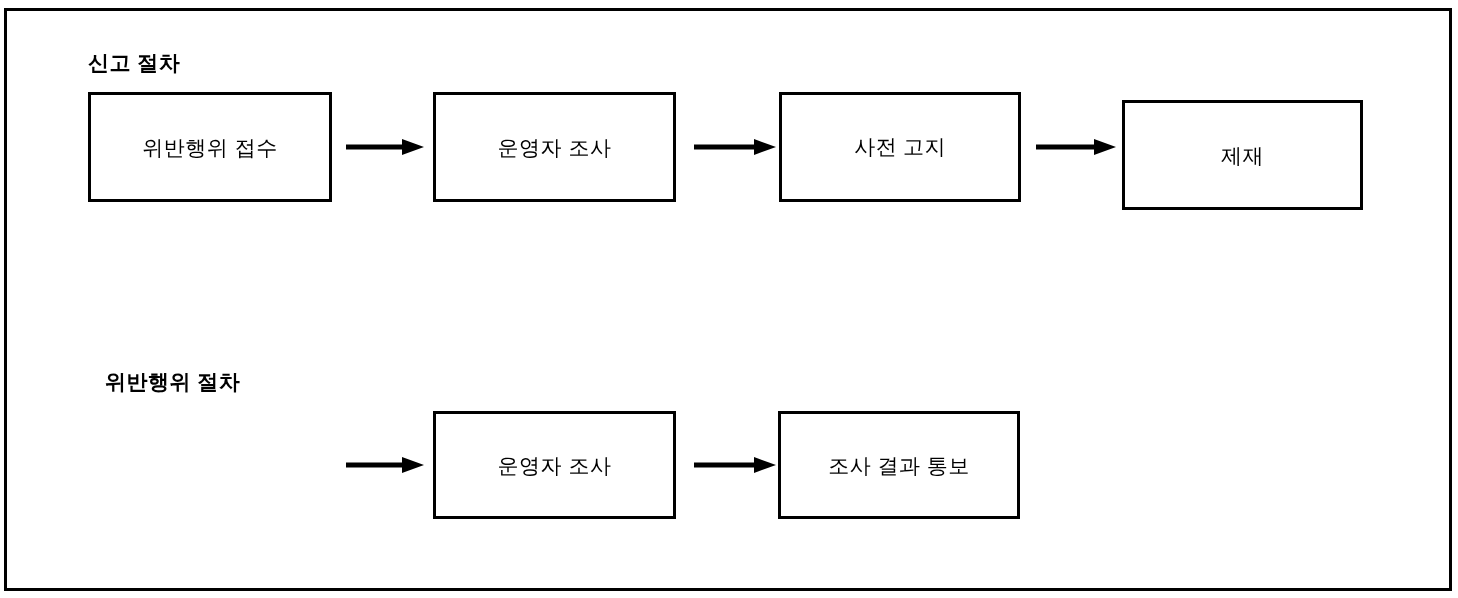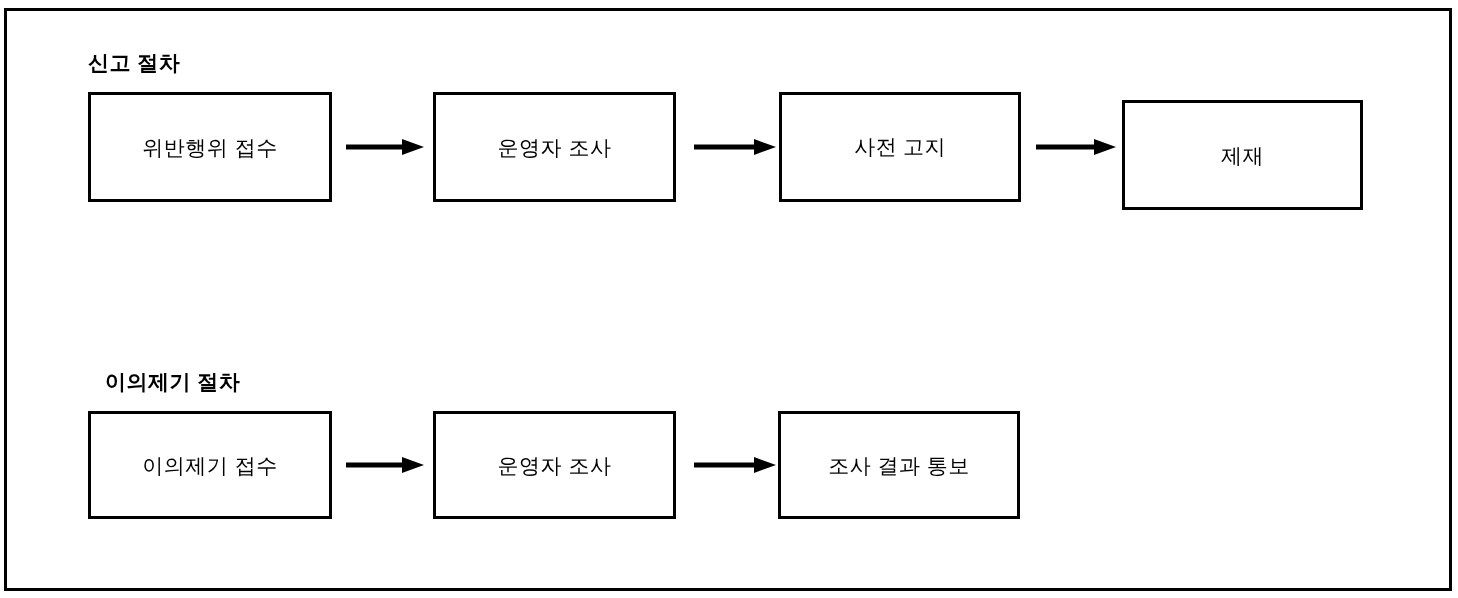--- a/index.html
+++ b/index.html
@@ -102,25 +102,22 @@
     <svg width="80" height="20" viewBox="0 0 80 20" xmlns="http://www.w3.org/2000/svg">
       <line x1="0" y1="10" x2="62" y2="10" stroke="#000000" stroke-width="5"></line>
       <polygon points="58,2 80,10 58,18" fill="#000000"></polygon>
     </svg>
   </div>
 
   <div class="proc-box" style="left:1122px; top:100px; width:241px; height:110px;">
     <span class="proc-box-label">제재</span>
   </div>
 
-  <div class="section-title" style="left:105px; top:371px;">이의제기 절차</div>
+  <div class="section-title" style="left:105px; top:371px;">위반행위 절차</div>
 
-  <div class="proc-box" style="left:88px; top:411px; width:244px; height:108px;">
-    <span class="proc-box-label">이의제기 접수</span>
-  </div>
 
   <div class="arrow" style="left:346px; top:455px; width:78px;">
     <svg width="78" height="20" viewBox="0 0 78 20" xmlns="http://www.w3.org/2000/svg">
       <line x1="0" y1="10" x2="60" y2="10" stroke="#000000" stroke-width="5"></line>
       <polygon points="56,2 78,10 56,18" fill="#000000"></polygon>
     </svg>
   </div>
 
   <div class="proc-box" style="left:433px; top:411px; width:243px; height:108px;">
     <span class="proc-box-label">운영자 조사</span>

